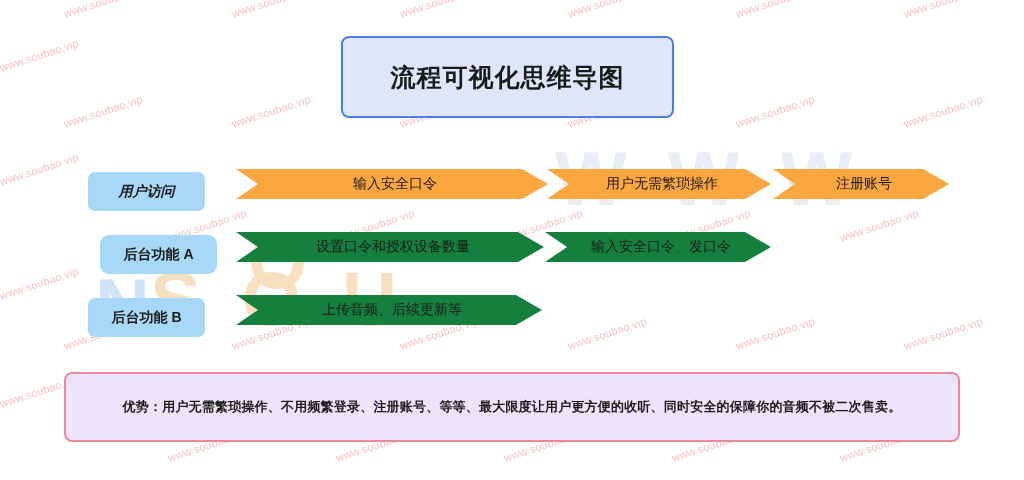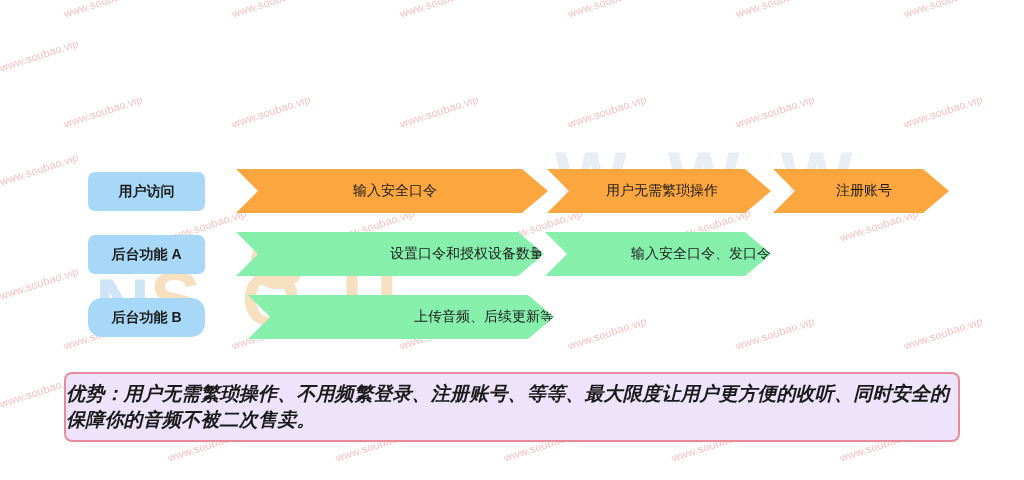--- a/index.html
+++ b/index.html
@@ -88,29 +88,29 @@
   }
   .label-text {
     font-size: 14px;
     font-weight: bold;
     color: #1a1a1a;
   }
 
   
   .chev {
     position: absolute;
-    height: 44px;
+    height: 30px;
     display: flex;
     align-items: center;
     justify-content: center;
     z-index: 18;
     clip-path: polygon(0% 0%, calc(100% - 26px) 0%, 100% 50%, calc(100% - 26px) 100%, 0% 100%, 22px 50%);
   }
   .chev.orange { background: #fca63f; }
-  .chev.green  { background: #86efac; justify-content: flex-end; }
+  .chev.green  { background: #15803d; }
   .chev-text {
     font-size: 14px;
     color: #1a1a1a;
     white-space: nowrap;
     padding-left: 6px;
   }
 
   
   .note-box {
     position: absolute;
@@ -121,66 +121,68 @@
     background: #ede3fa;
     border: 2px solid #e88a9a;
     border-radius: 8px;
     display: flex;
     align-items: center;
     justify-content: center;
     box-sizing: border-box;
     z-index: 20;
   }
   .note-text {
-    font-size: 19px;
+    font-size: 13px;
     font-weight: bold;
     color: #1a1a1a;
     letter-spacing: .2px;
-    font-style: italic;
   }
 </style>
 </head>
 <body>
 
 <div id="canvas">
 
   <div class="wm-layer" id="wm-big-layer">
       <div class="wm-big blue" style="left: 95px; top: 262px;">N</div>
       <div class="wm-big tan" style="left: 150px; top: 255px;">S O U</div>
       <div class="wm-big tan" style="left: 248px; top: 218px;">O</div>
       <div class="wm-big grey" style="left: 555px; top: 135px;">W W W</div>
     </div>
 
+  <div class="title-box">
+    <span class="title-text">流程可视化思维导图</span>
+  </div>
 
   <div id="rows-layer">
-      <div class="label-box" style="left: 88px; top: 172px;">
+      <div class="label-box" style="left: 88px; top: 172px; font-style: italic;">
         <span class="label-text">用户访问</span>
       </div>
       <div class="chev orange" style="left: 236px; top: 169px; width: 312px;">
         <span class="chev-text">输入安全口令</span>
       </div>
       <div class="chev orange" style="left: 547px; top: 169px; width: 224px;">
         <span class="chev-text">用户无需繁琐操作</span>
       </div>
       <div class="chev orange" style="left: 773px; top: 169px; width: 176px;">
         <span class="chev-text">注册账号</span>
       </div>
-      <div class="label-box" style="left: 88px; top: 235px;">
+      <div class="label-box" style="left: 100px; top: 235px; border-radius: 9px;">
         <span class="label-text">后台功能 A</span>
       </div>
       <div class="chev green" style="left: 236px; top: 232px; width: 308px;">
         <span class="chev-text">设置口令和授权设备数量</span>
       </div>
       <div class="chev green" style="left: 545px; top: 232px; width: 226px;">
         <span class="chev-text">输入安全口令、发口令</span>
       </div>
-      <div class="label-box" style="left: 88px; top: 298px; border-radius: 14px;">
+      <div class="label-box" style="left: 88px; top: 298px;">
         <span class="label-text">后台功能 B</span>
       </div>
-      <div class="chev green" style="left: 248px; top: 295px; width: 306px;">
+      <div class="chev green" style="left: 236px; top: 295px; width: 306px;">
         <span class="chev-text">上传音频、后续更新等</span>
       </div>
     </div>
 
   <div class="note-box">
     <span class="note-text">优势：用户无需繁琐操作、不用频繁登录、注册账号、等等、最大限度让用户更方便的收听、同时安全的保障你的音频不被二次售卖。</span>
   </div>
 
   <div class="wm-layer" id="wm-layer">
       <div class="wm" style="left: 64px; top: 8px; color: rgb(246, 180, 180);">www.soubao.vip</div>

